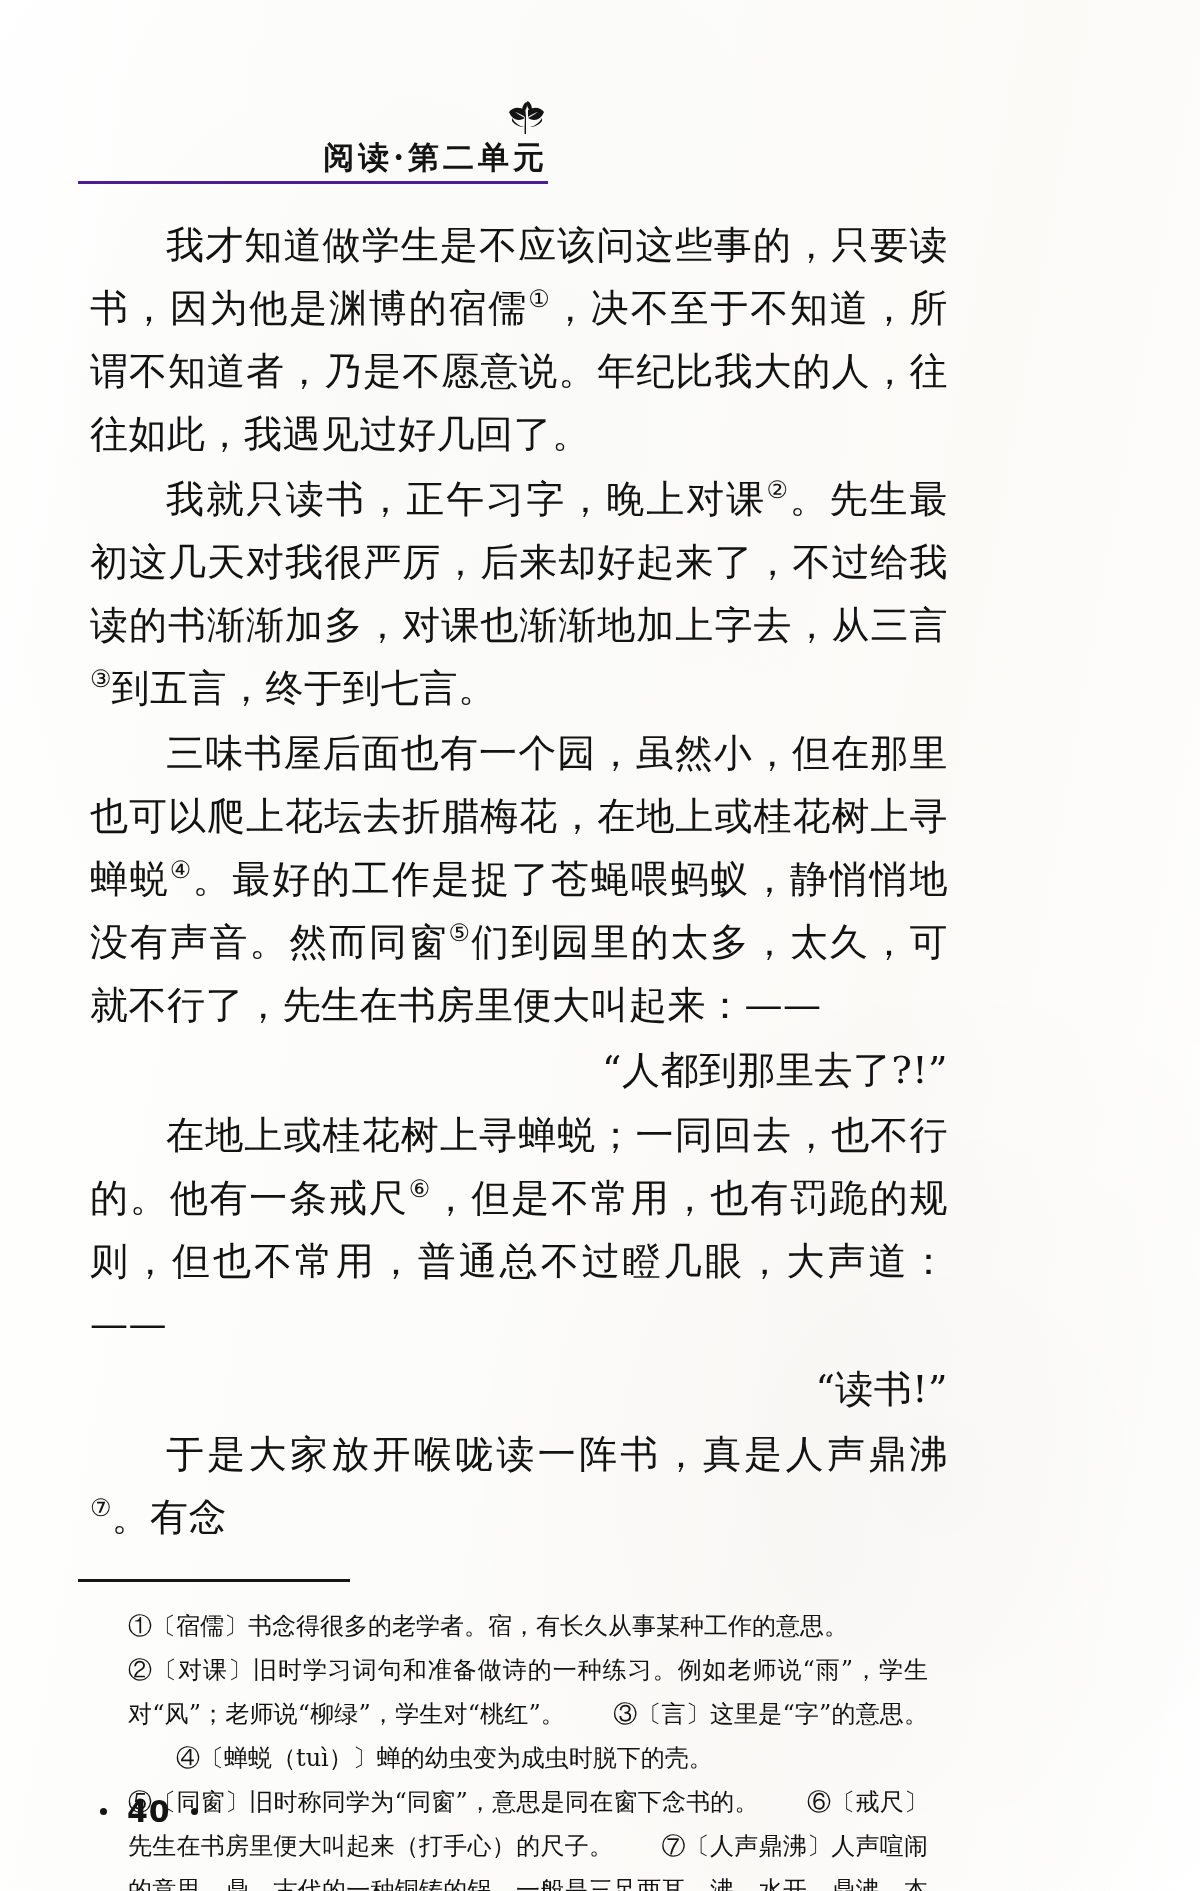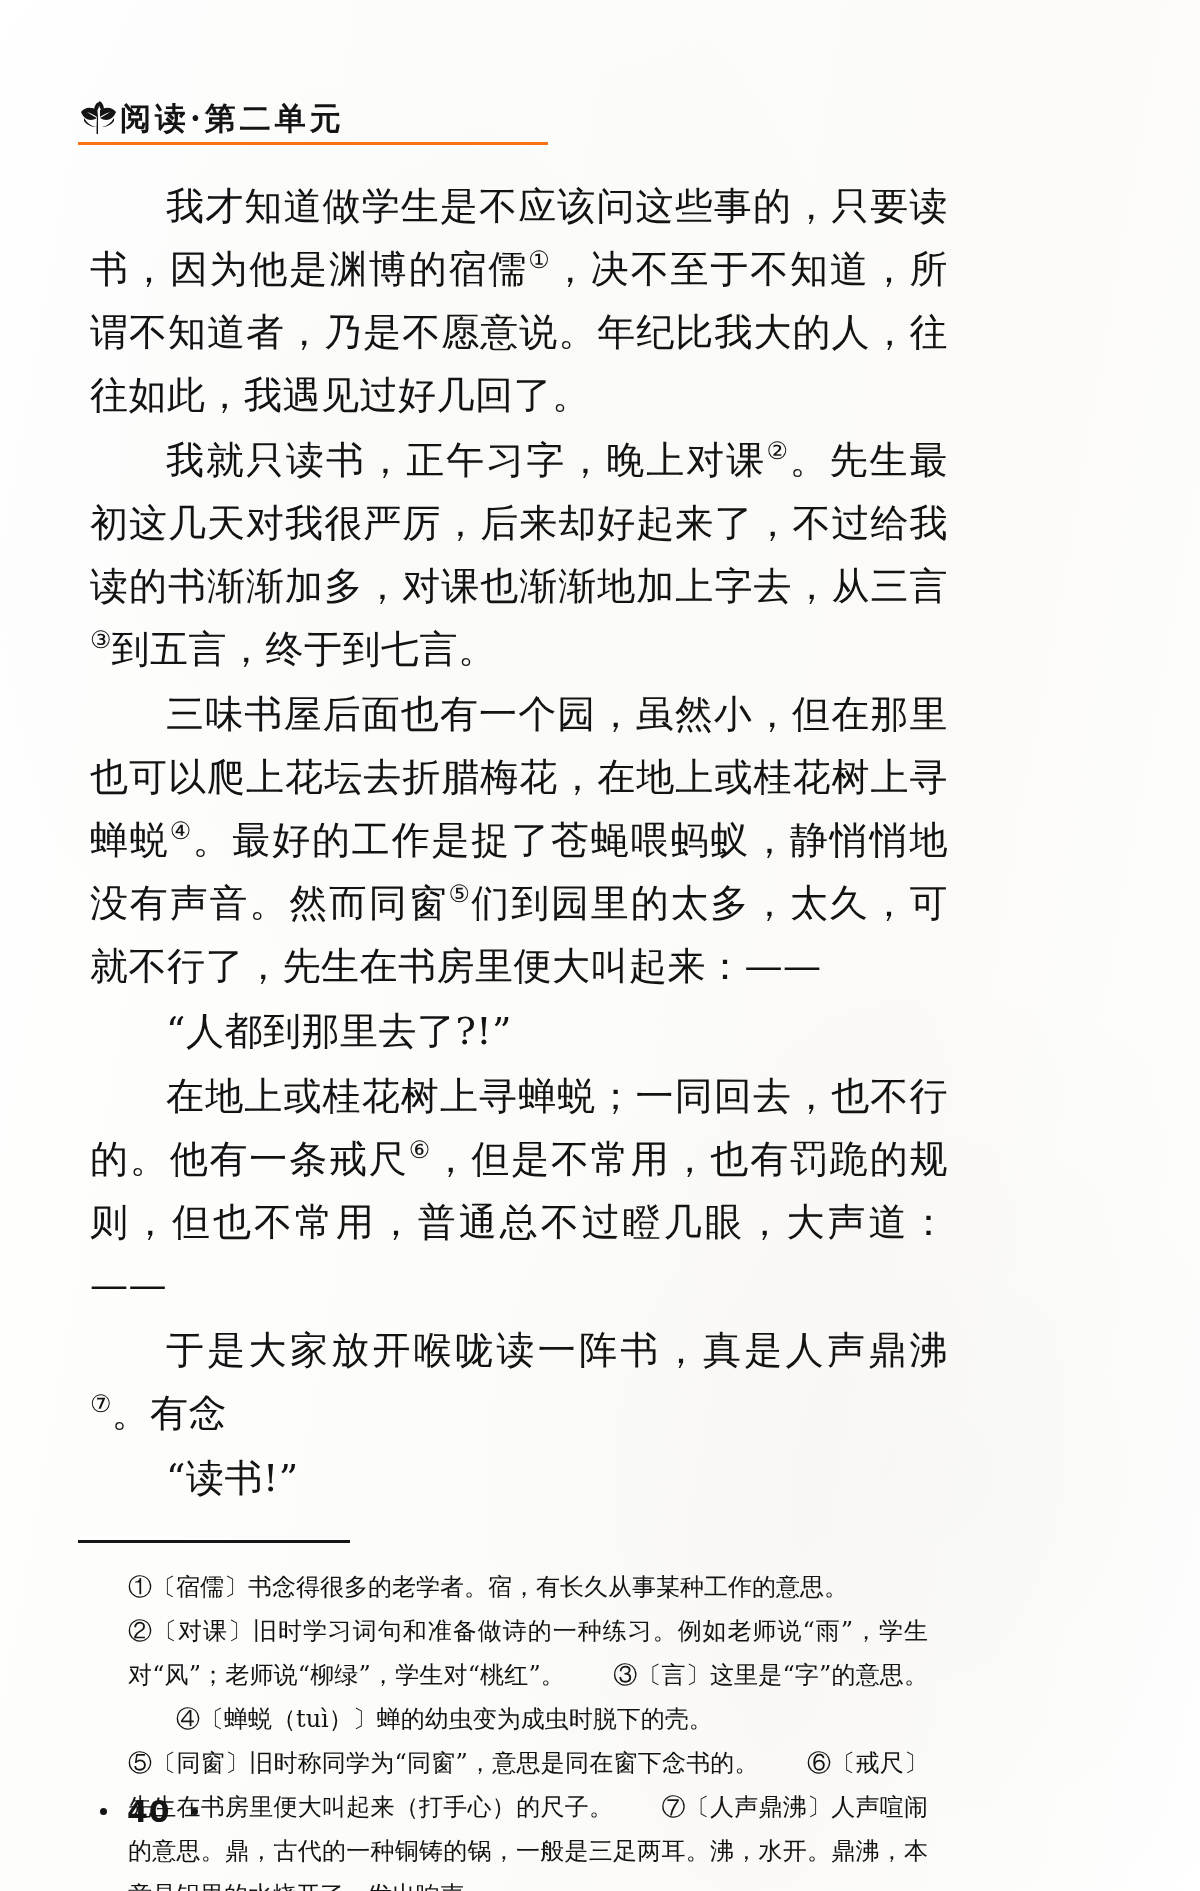--- a/index.html
+++ b/index.html
@@ -33,24 +33,25 @@
     position: absolute;
     left: 78px;
     top: 96px;
     width: 870px;
   }
 
   
   .header {
     display: flex;
     align-items: flex-end;
-    gap: 0;
+    gap: 6px;
     padding-bottom: 6px;
-    border-bottom: 3px solid #f97316;
+    border-bottom: 3px solid #4c1d95;
     width: 470px;
+    flex-direction: column;
   }
   .sprout-icon {
     width: 42px;
     height: 40px;
     flex: 0 0 auto;
     display: block;
   }
   .header-title {
     font-family: "DejaVu Serif", "Liberation Serif", serif;
     font-weight: bold;
@@ -71,21 +72,21 @@
     color: #131313;
     text-align: justify;
     text-justify: inter-character;
     letter-spacing: 0.5px;
     margin: 0 0 2px 12px;
     text-indent: 76px;
     font-family: "DejaVu Serif", "Liberation Serif", serif;
   }
   .para.dialogue {
     text-indent: 76px;
-    text-align: left;
+    text-align: right;
   }
   .para.last-line-left {
     text-align: justify;
   }
   sup.fn {
     font-size: 24px;
     vertical-align: super;
     line-height: 0;
     letter-spacing: 0;
   }
@@ -164,23 +165,23 @@
       <p class="para"><span>我才知道做学生是不应该问这些事的，只要读书，因为他是渊博的宿儒</span><sup class="fn">①</sup><span>，决不至于不知道，所谓不知道者，乃是不愿意说。年纪比我大的人，往往如此，我遇见过好几回了。</span></p>
 
       <p class="para"><span>我就只读书，正午习字，晚上对课</span><sup class="fn">②</sup><span>。先生最初这几天对我很严厉，后来却好起来了，不过给我读的书渐渐加多，对课也渐渐地加上字去，从三言</span><sup class="fn">③</sup><span>到五言，终于到七言。</span></p>
 
       <p class="para"><span>三味书屋后面也有一个园，虽然小，但在那里也可以爬上花坛去折腊梅花，在地上或桂花树上寻蝉蜕</span><sup class="fn">④</sup><span>。最好的工作是捉了苍蝇喂蚂蚁，静悄悄地没有声音。然而同窗</span><sup class="fn">⑤</sup><span>们到园里的太多，太久，可就不行了，先生在书房里便大叫起来：——</span></p>
 
       <p class="para dialogue">“人都到那里去了?!”</p>
 
       <p class="para"><span>在地上或桂花树上寻蝉蜕；一同回去，也不行的。他有一条戒尺</span><sup class="fn">⑥</sup><span>，但是不常用，也有罚跪的规则，但也不常用，普通总不过瞪几眼，大声道：——</span></p>
 
+      <p class="para dialogue">“读书!”</p>
+
       <p class="para last-line-left"><span>于是大家放开喉咙读一阵书，真是人声鼎沸</span><sup class="fn">⑦</sup><span>。有念</span></p>
-
-      <p class="para dialogue">“读书!”</p>
 
     </div>
 
     <div class="fn-rule"></div>
 
     <div class="footnotes">
 
       <p class="fn-block"><span>①</span><span>〔宿儒〕</span><span>书念得很多的老学者。宿，有长久从事某种工作的意思。</span></p>
 
       <p class="fn-block"><span>②</span><span>〔对课〕</span><span>旧时学习词句和准备做诗的一种练习。例如老师说“雨”，学生对“风”；老师说“柳绿”，学生对“桃红”。</span><span class="fn-gap"></span><span>③</span><span>〔言〕</span><span>这里是“字”的意思。</span><span class="fn-gap"></span><span>④</span><span>〔蝉蜕（tuì）〕</span><span>蝉的幼虫变为成虫时脱下的壳。</span></p>

